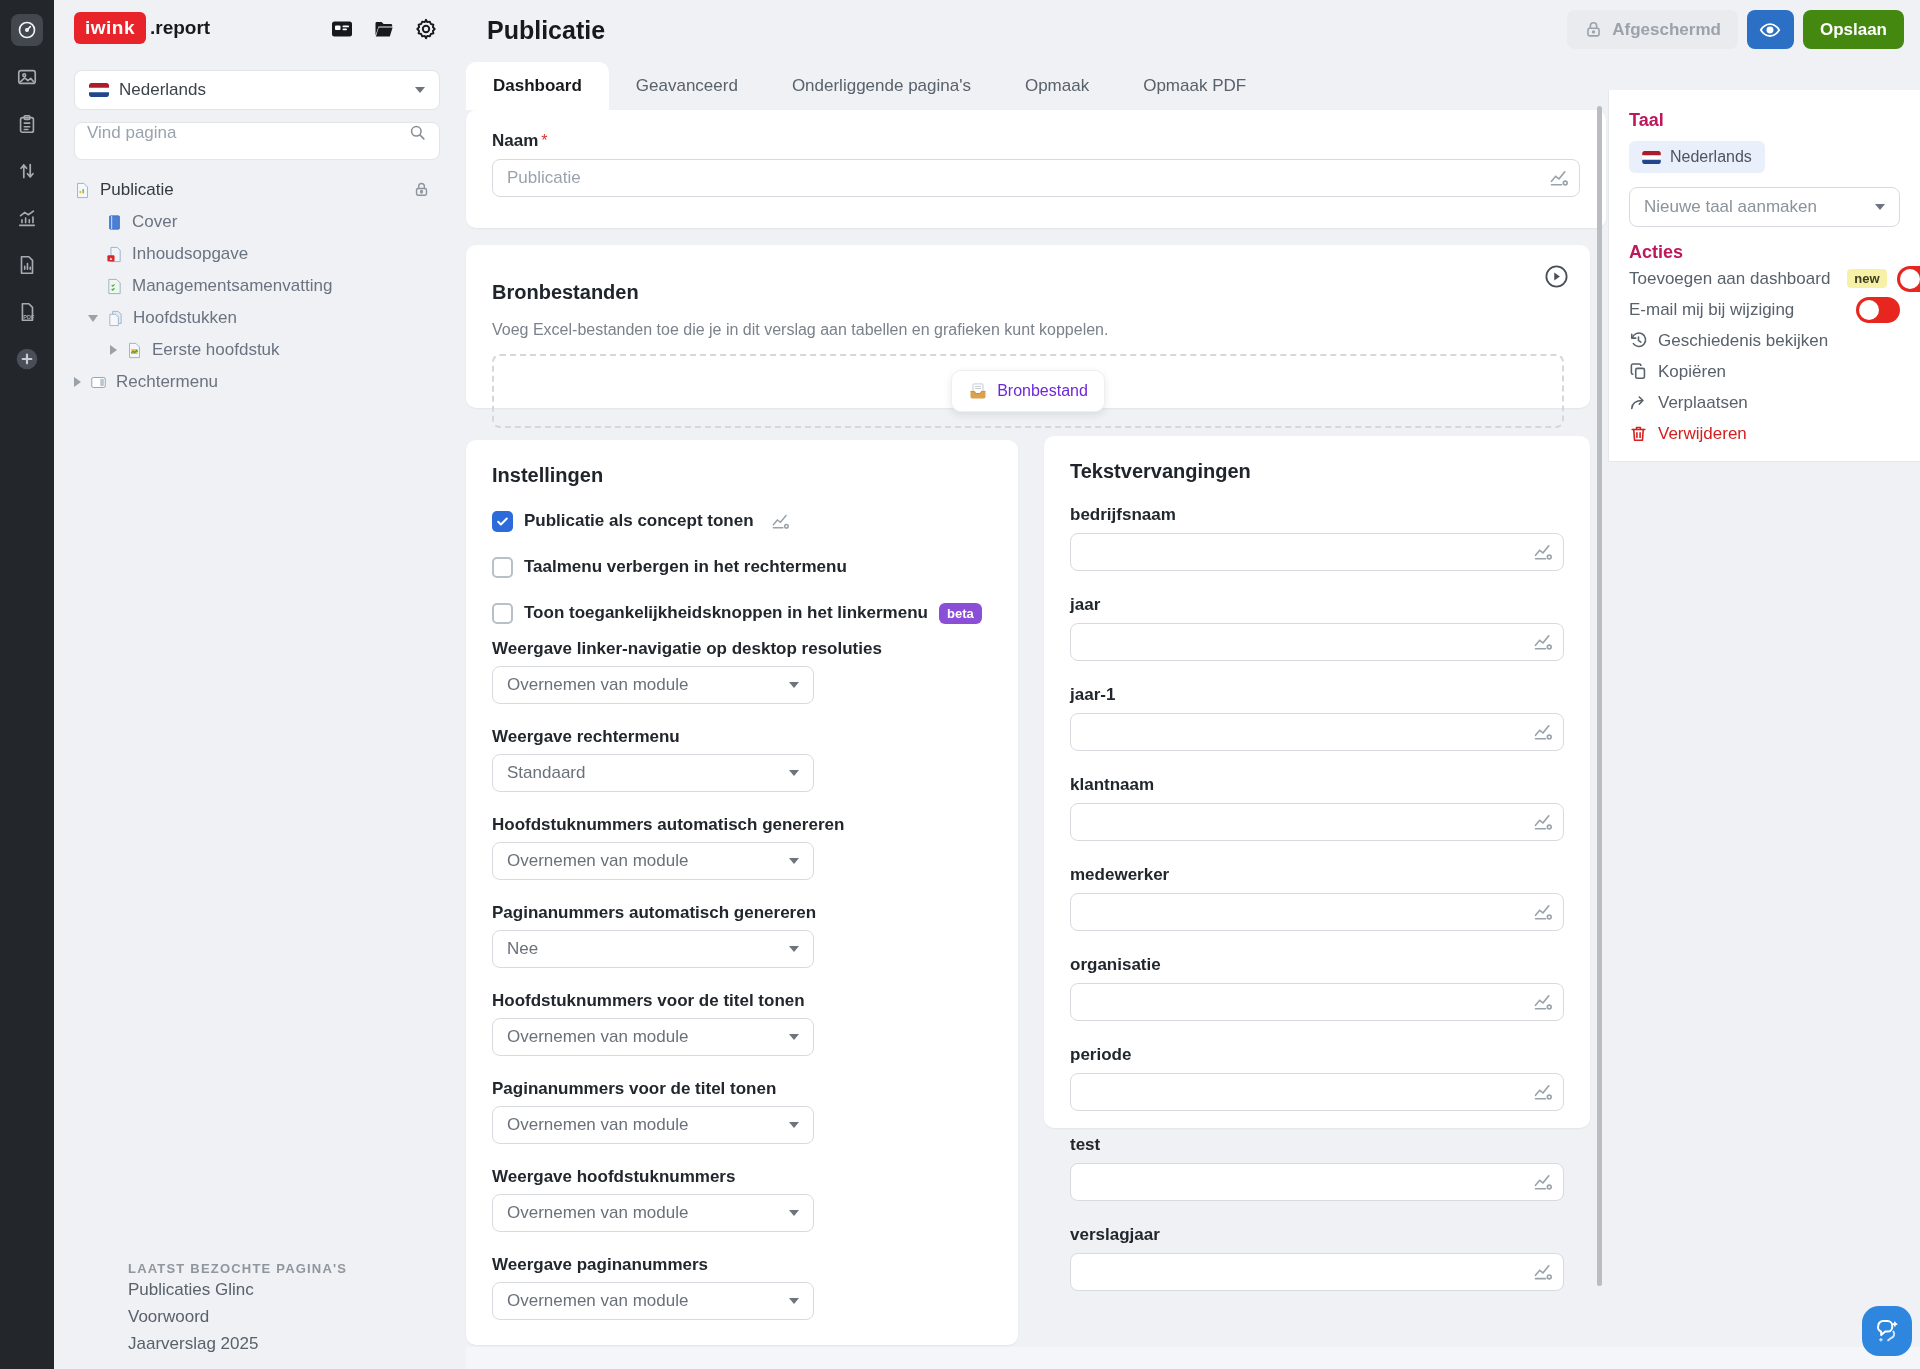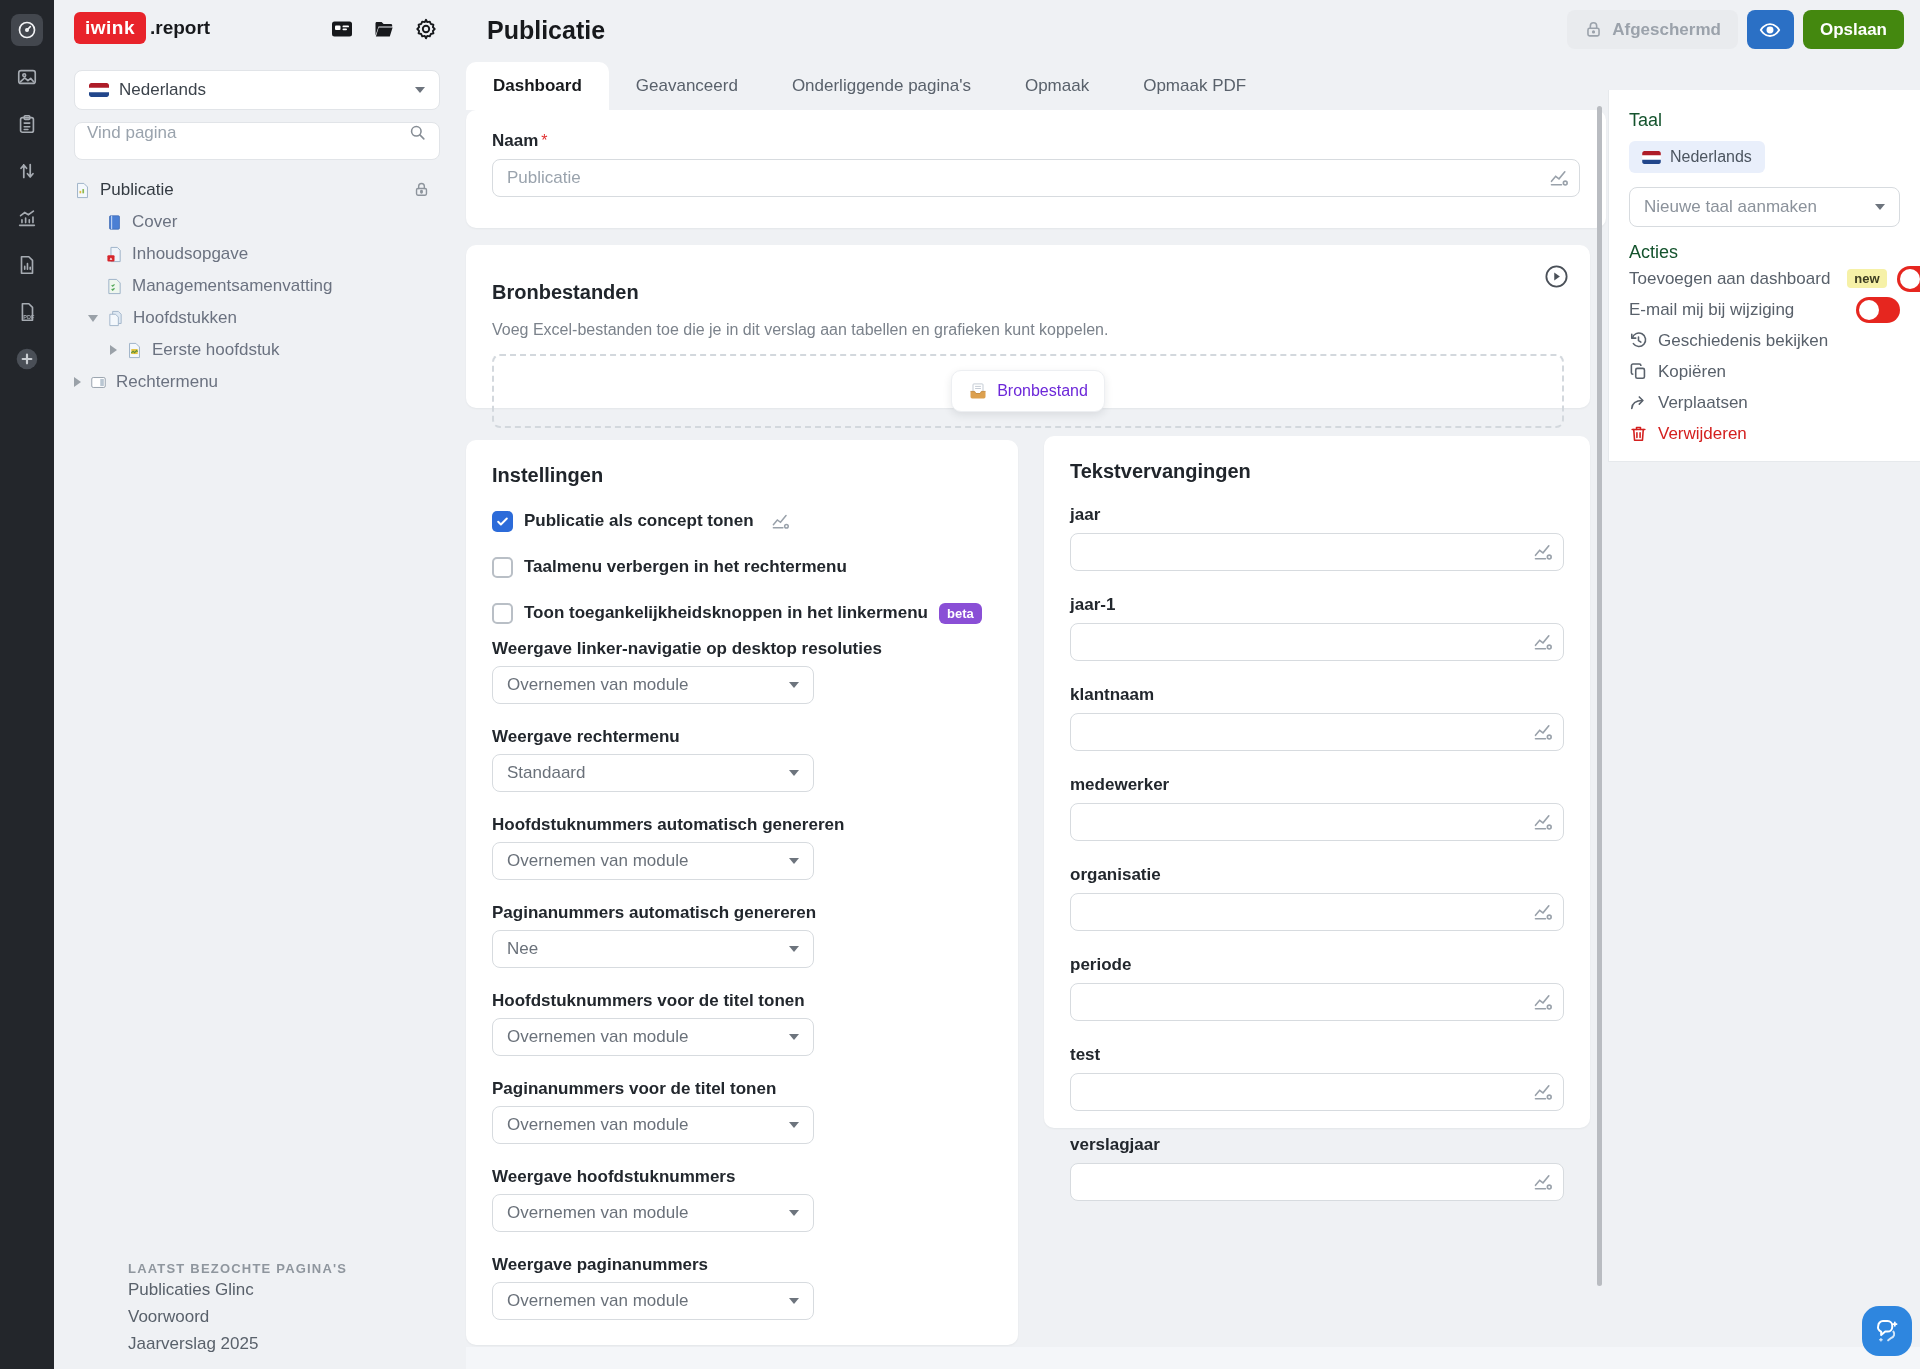--- a/index.html
+++ b/index.html
@@ -79,21 +79,21 @@
   .cbox.off{background:#fff;border:2px solid #b9bfc6}
   .badge-beta{background:#8a4fd6;color:#fff;font-size:13px;font-weight:700;padding:3px 8px;border-radius:6px}
   .sel-group{margin-bottom:23px}
   .sel-group .flabel{display:block;margin-bottom:7px}
   .sel{width:322px;height:38px;background:#fff;border:1px solid #d7dbdf;border-radius:8px;display:flex;align-items:center;justify-content:space-between;padding:0 14px;font-size:17px;color:#6a717a;cursor:pointer}
   .tf{margin-bottom:24px}
   .tf .flabel{display:block;margin-bottom:7px}
 
   
   .right-panel{position:absolute;left:1608px;top:90px;width:312px;height:372px;background:#fff;border-left:1px solid #e6e9ec;border-bottom:1px solid #e6e9ec;padding:20px}
-  .right-panel h3{font-size:18px;font-weight:400;color:#14532d}
+  .right-panel h3{font-size:18px;font-weight:700;color:#be185d}
   .chip{display:inline-flex;align-items:center;gap:9px;background:#e9effb;border-radius:6px;padding:7px 13px;font-size:16px;color:#4c5560;margin-top:10px;cursor:pointer}
   .rp-select{margin-top:14px;width:100%;height:40px;border:1px solid #d7dbdf;border-radius:8px;display:flex;align-items:center;justify-content:space-between;padding:0 14px;font-size:17px;color:#8b929b;cursor:pointer}
   .acties{margin-top:15px}
   .arow{display:flex;align-items:center;gap:10px;height:31px;font-size:17px;color:#59616b;cursor:pointer}
   .arow .lbl{white-space:nowrap}
   .badge-new{background:#f6f1a7;color:#3c3c20;font-size:13px;font-weight:700;padding:2px 7px;border-radius:4px;margin-left:7px}
   .toggle{margin-left:auto;width:44px;height:26px;border-radius:13px;background:#e6261f;position:relative;flex:none;cursor:pointer}
   .toggle .knob{position:absolute;left:3px;top:3px;width:20px;height:20px;border-radius:50%;background:#fff}
   .arow.danger{color:#d4201f}
 
@@ -436,20 +436,30 @@
         <span>Overnemen van module</span>
         <span class="caret"></span>
       </div>
   </div>
 </section>
 
 <section class="card card-tekst">
   <h2>Tekstvervangingen</h2>
 
   <div class="tf">
+    <span class="flabel">bedrijfsnaam</span>
+    <div class="in-wrap"><input style=""><span class="var-ico">
+          <svg width="20" height="20" viewBox="0 0 24 24" fill="none" stroke="#99a1aa" stroke-width="1.9" stroke-linecap="round">
+            <path d="M3 20h12"></path>
+            <path d="M3 16l5-6 4 3 7-8.5"></path>
+            <circle cx="19.5" cy="18" r="2.3"></circle>
+          </svg>
+        </span></div>
+  </div>
+  <div class="tf">
     <span class="flabel">jaar</span>
     <div class="in-wrap"><input style=""><span class="var-ico">
           <svg width="20" height="20" viewBox="0 0 24 24" fill="none" stroke="#99a1aa" stroke-width="1.9" stroke-linecap="round">
             <path d="M3 20h12"></path>
             <path d="M3 16l5-6 4 3 7-8.5"></path>
             <circle cx="19.5" cy="18" r="2.3"></circle>
           </svg>
         </span></div>
   </div>
   <div class="tf">

